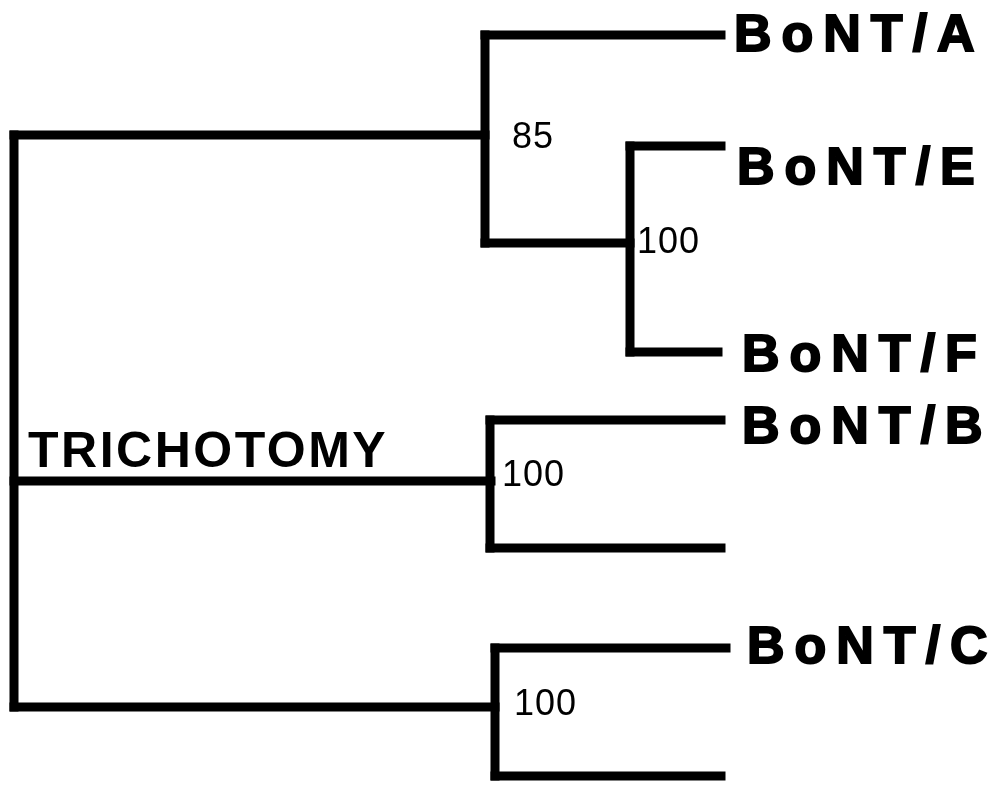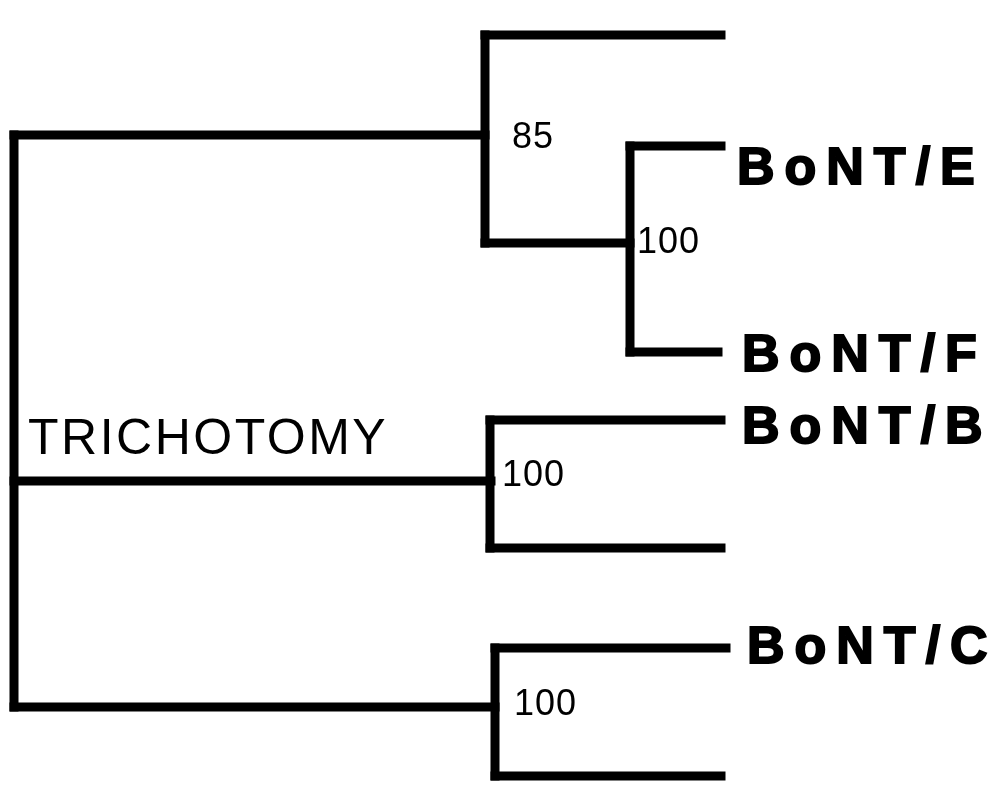--- a/index.html
+++ b/index.html
@@ -33,22 +33,23 @@
     letter-spacing: 10px;
     -webkit-text-stroke: 2px #000000;
   }
   .support {
     font-size: 36px;
     font-weight: normal;
     letter-spacing: 1px;
   }
   .rootlbl {
     font-size: 50px;
-    font-weight: normal;
+    font-weight: bold;
     letter-spacing: 2.5px;
+    margin-top: 13px;
   }
   
   .pos-a { left: 734px; top: 7px; }
   .pos-e { left: 737px; top: 124px; margin-top: 16px; }
   .pos-f { left: 742px; top: 327px; }
   .pos-b { left: 742px; top: 399px; }
   .pos-g { left: 739px; top: 525px; }
   .pos-c { left: 747px; top: 619px; }
   .pos-d { left: 741px; top: 742px; }
   .pos-s85   { left: 512px; top: 118px; }
@@ -81,18 +82,19 @@
       <line x1="495" y1="776" x2="721" y2="776" stroke="#000000" stroke-width="9" stroke-linecap="square"></line>
     </svg>
 
   <div class="lbl rootlbl pos-root">TRICHOTOMY</div>
 
   <div class="lbl support pos-s85">85</div>
   <div class="lbl support pos-s100ef">100</div>
   <div class="lbl support pos-s100bg">100</div>
   <div class="lbl support pos-s100cd">100</div>
 
+  <div class="lbl leaf pos-a">BoNT/A</div>
   <div class="lbl leaf pos-e">BoNT/E</div>
   <div class="lbl leaf pos-f">BoNT/F</div>
   <div class="lbl leaf pos-b">BoNT/B</div>
   <div class="lbl leaf pos-c">BoNT/C</div>
 
 </div>
 
 </body></html>

